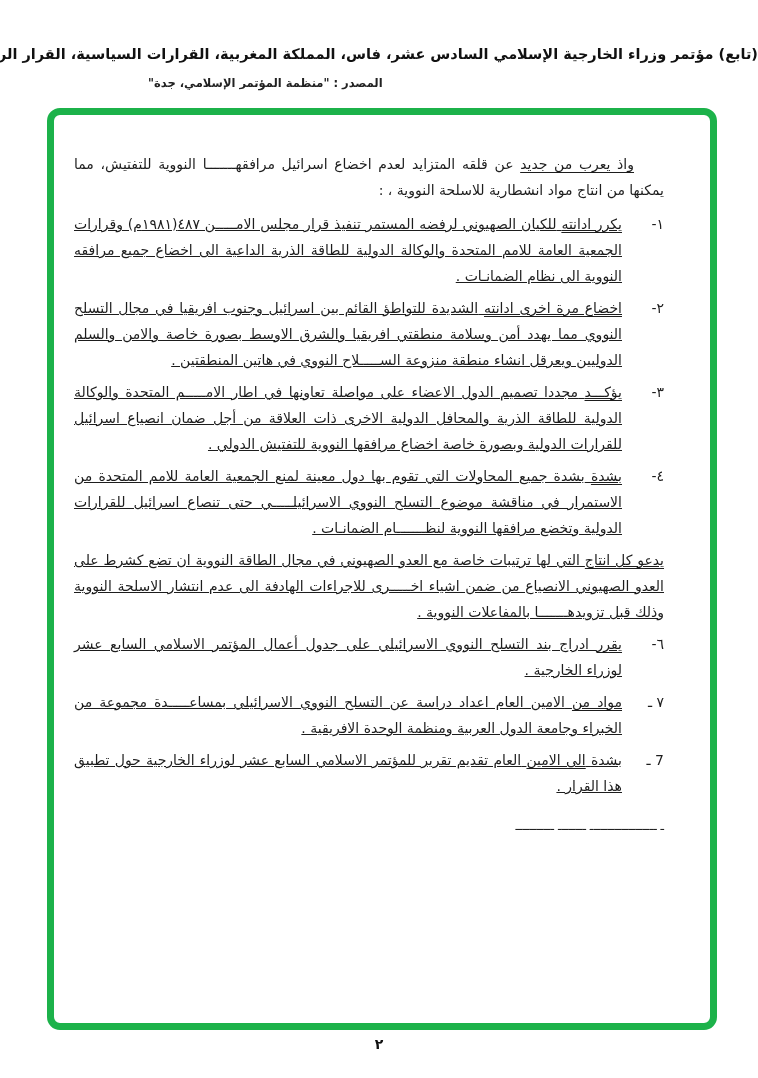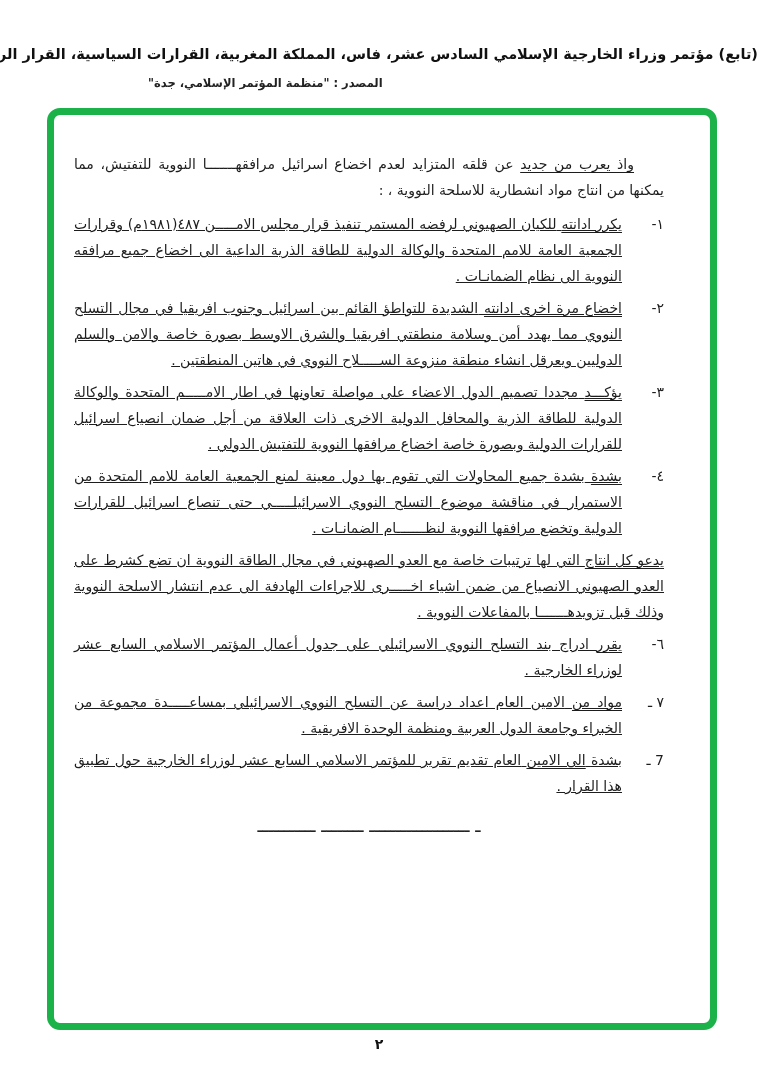--- a/index.html
+++ b/index.html
@@ -30,22 +30,22 @@
     padding:36px 46px 0 20px;
     font-size:14px;line-height:26px;text-align:justify;
     color:#1d1d1d;
   }
   p.pre-para{margin:0 0 8px 0;text-indent:30px;}
   .item{display:flex;margin:0 0 6px 0;}
   .item .num{flex:0 0 42px;width:42px;}
   .item .txt{flex:1;text-align:justify;text-decoration:underline;}
   .u{text-decoration:underline;text-underline-offset:3px;}
   .sep{
-    text-align:center;margin-top:14px;letter-spacing:1px;
-    font-size:18px;color:#222;direction:rtl;
+    text-align:right;margin-top:14px;letter-spacing:1px;
+    font-size:12px;color:#222;direction:rtl;
   }
   .pagenum{
     position:absolute;top:1036px;left:0;width:758px;
     text-align:center;font-weight:bold;font-size:14px;color:#111;
   }
 </style>
 </head>
 <body>
 
 <div class="header1">(تابع) مؤتمر وزراء الخارجية الإسلامي السادس عشر، فاس، المملكة المغربية، القرارات السياسية، القرار الرقم ١٦/١٣-س</div>

